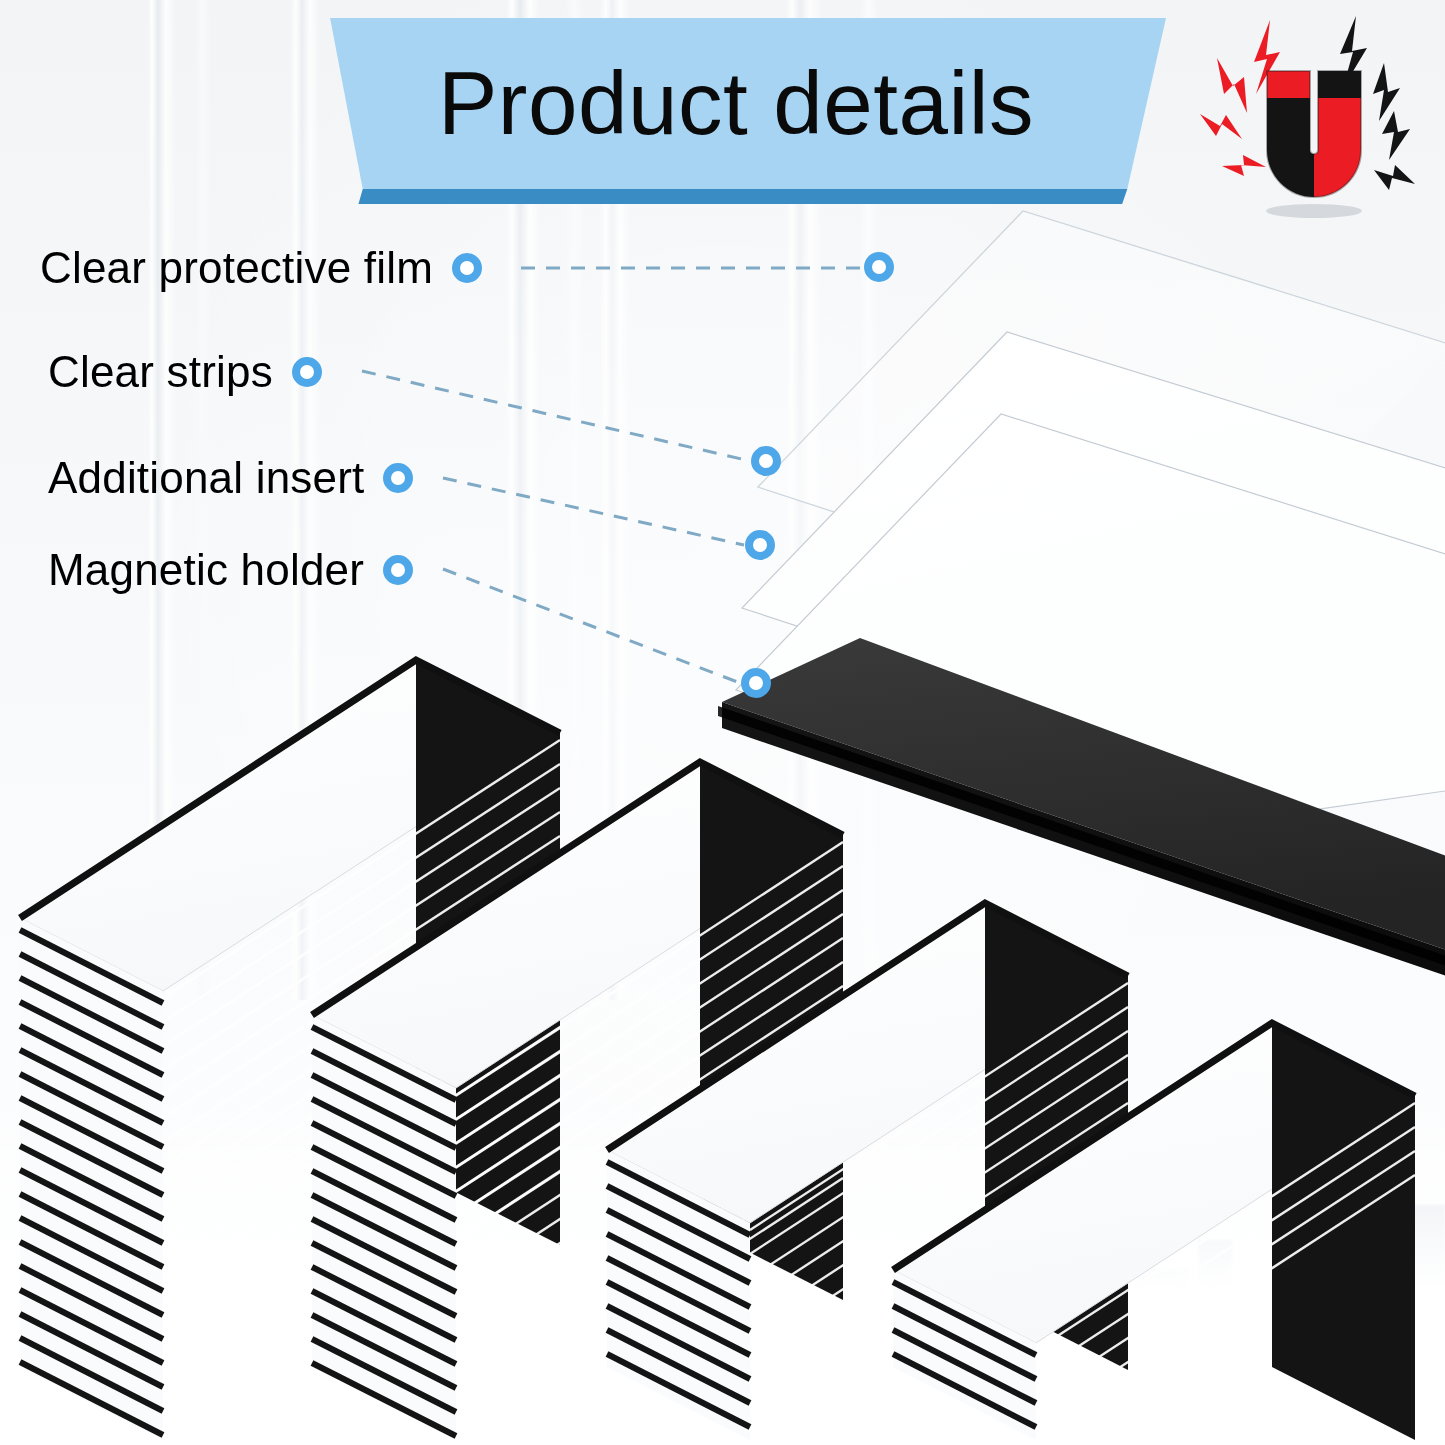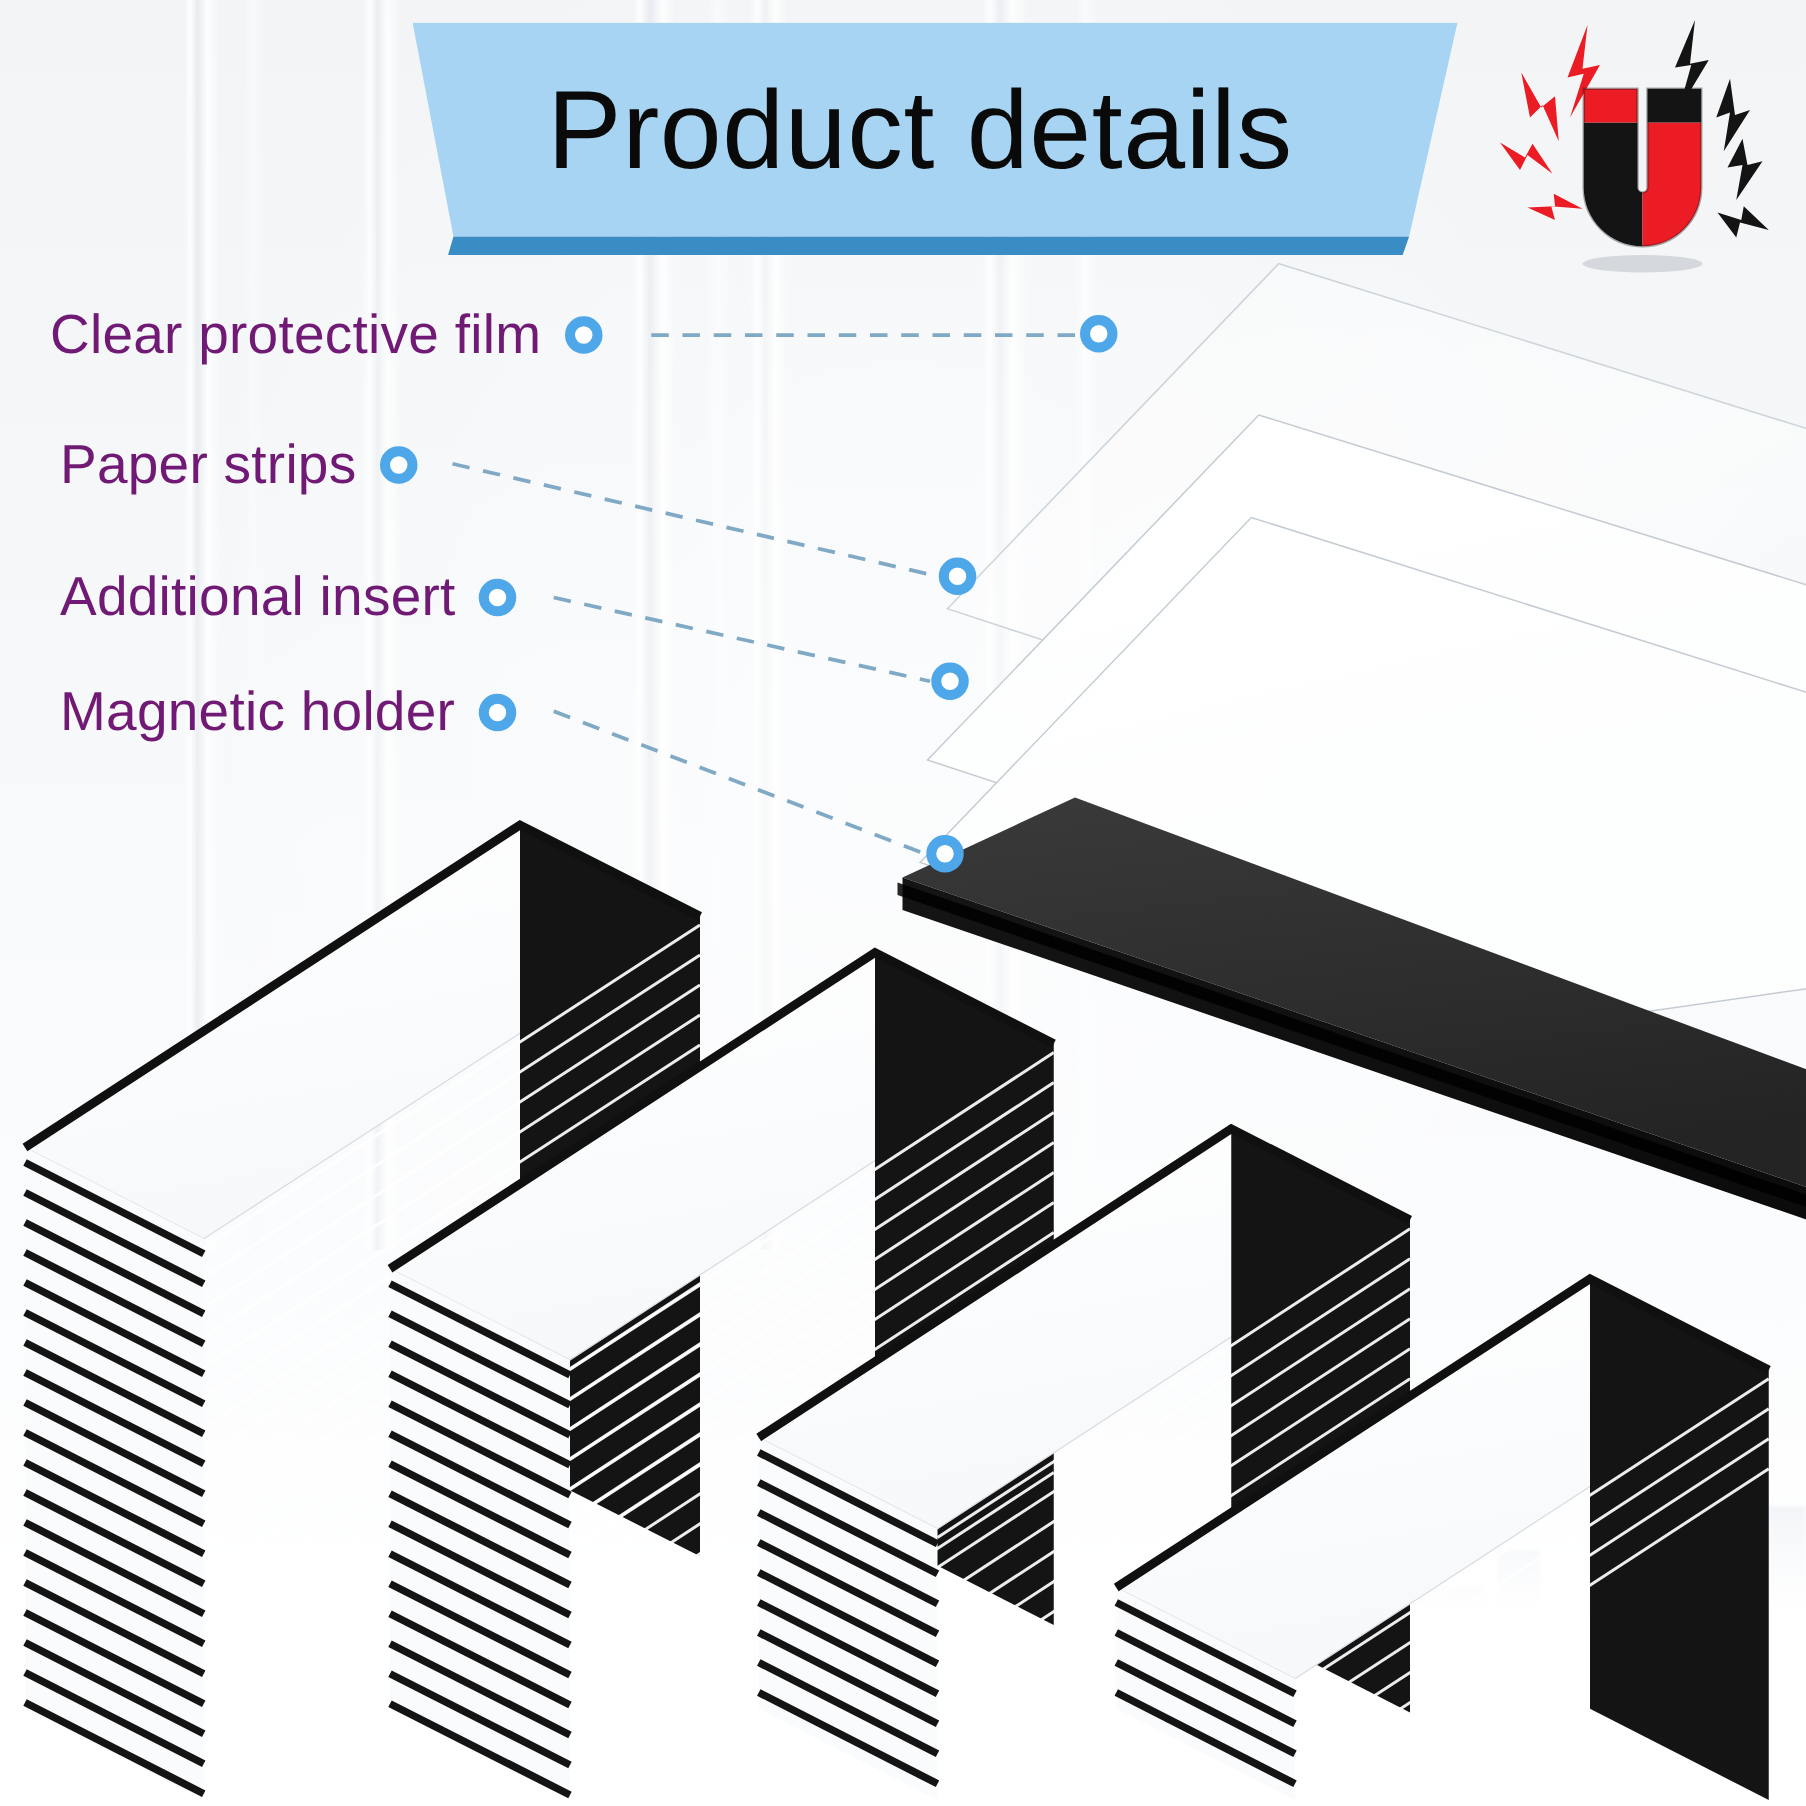--- a/index.html
+++ b/index.html
@@ -69,21 +69,21 @@
     font-size:89px;font-weight:400;color:#0a0a0a;letter-spacing:.5px;
     white-space:nowrap;
   }
 
   
   .magnet{position:absolute;left:1188px;top:8px;width:250px;height:215px;}
 
   
   .callout{position:absolute;height:60px;display:flex;align-items:center;}
   .callout .lbl{
-    font-size:44px;color:#701a75;white-space:nowrap;line-height:1;
+    font-size:44px;color:#000000;white-space:nowrap;line-height:1;
     letter-spacing:.2px;
     text-align:right;
   }
   .ring{
     width:30px;height:30px;border-radius:50%;
     border:8px solid #4ea7e8;background:#ffffff;box-sizing:border-box;
     margin-left:19px;flex:0 0 auto;
   }
   .ring.endpoint{margin-left:0;position:absolute;}
 
@@ -327,21 +327,21 @@
   <div class="ring endpoint" style="left:751px;top:446px;"></div>
   <div class="ring endpoint" style="left:745px;top:530px;"></div>
   <div class="ring endpoint" style="left:741px;top:668px;"></div>
 
   <div class="callout" style="left:40px;top:238px;">
     <span class="lbl">Clear protective film</span>
     <span class="ring"></span>
   </div>
 
   <div class="callout" style="left:48px;top:342px;">
-    <span class="lbl">Paper strips</span>
+    <span class="lbl">Clear strips</span>
     <span class="ring"></span>
   </div>
 
   <div class="callout" style="left:48px;top:448px;">
     <span class="lbl">Additional insert</span>
     <span class="ring"></span>
   </div>
 
   <div class="callout" style="left:48px;top:540px;">
     <span class="lbl">Magnetic holder</span>

